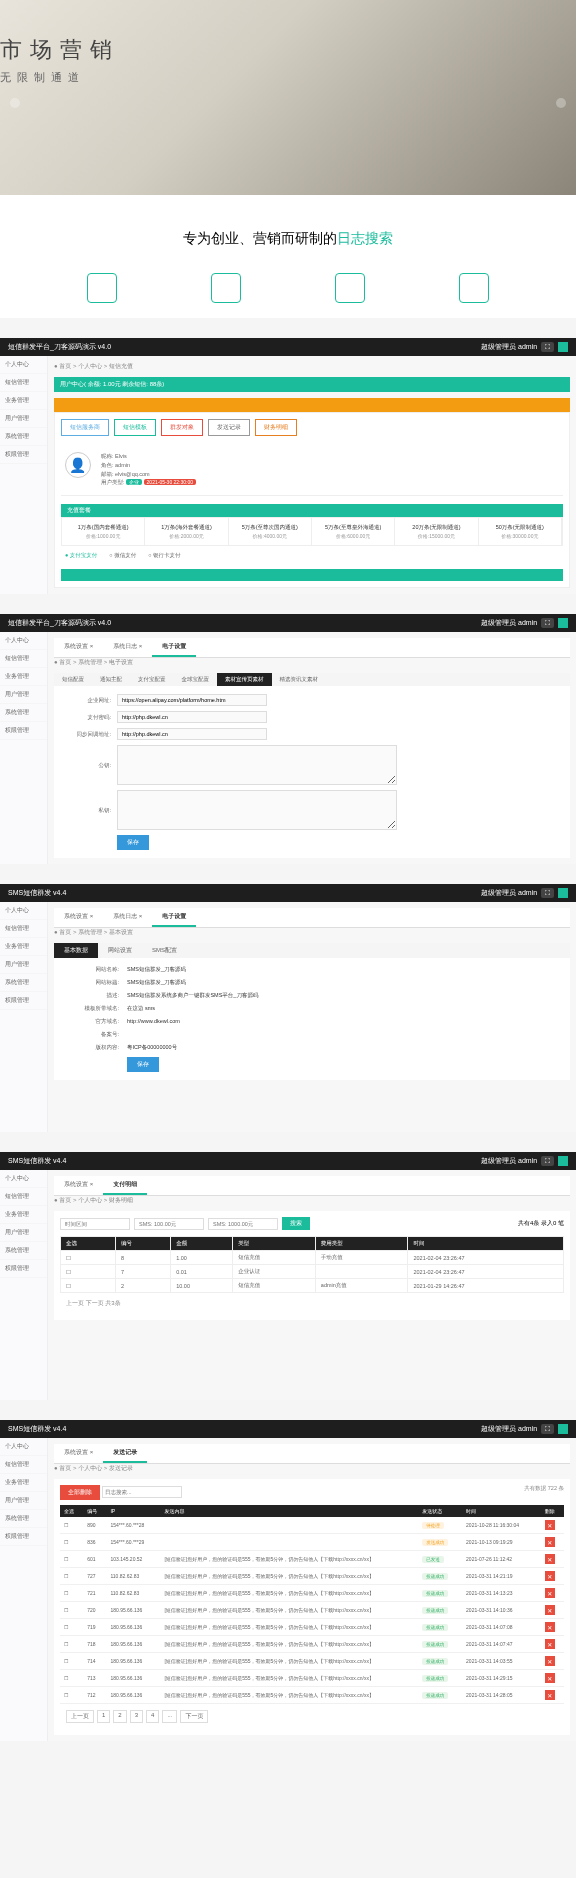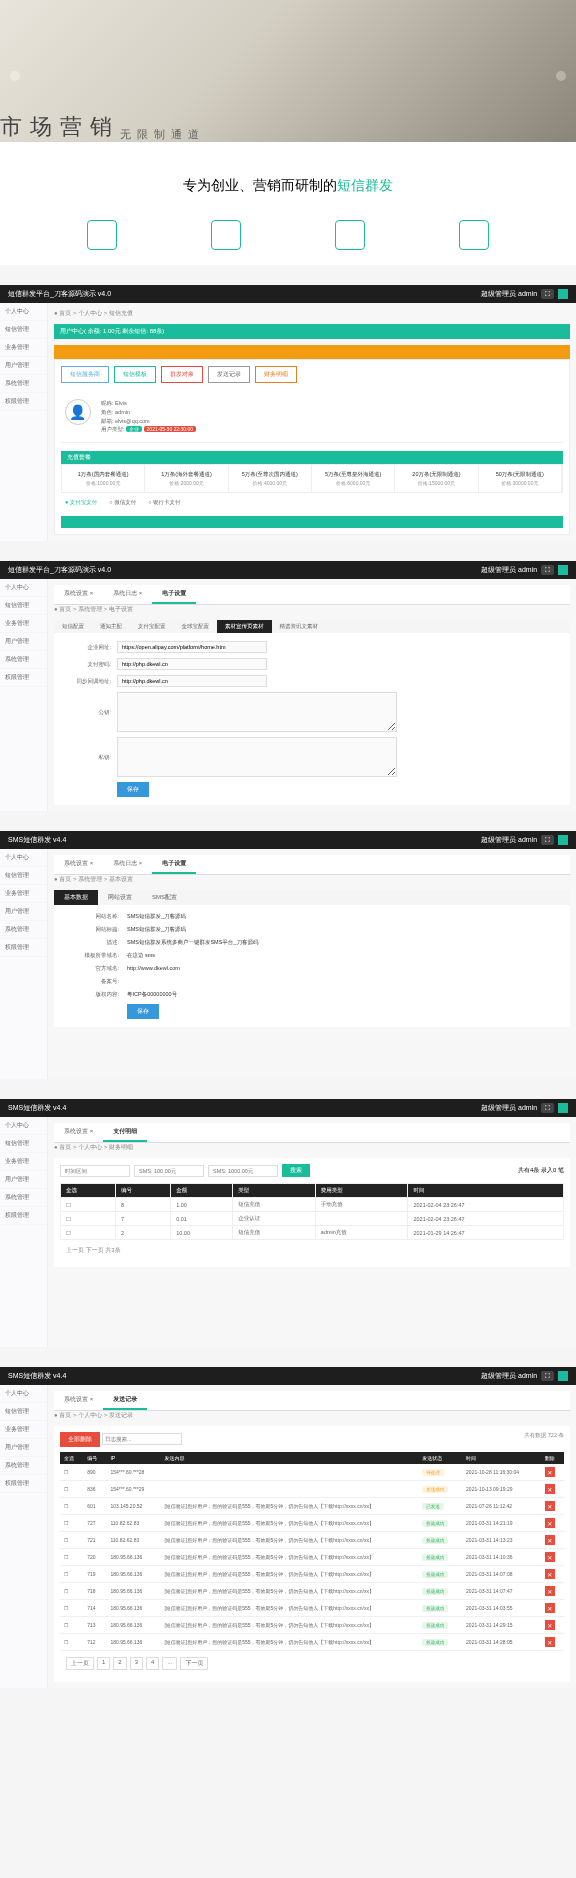--- a/index.html
+++ b/index.html
@@ -6,21 +6,21 @@
 body{background:#f5f5f5;width:576px}
 
 
 .landing{background:#fff}
 .top-nav{display:flex;align-items:center;padding:10px 20px;border-bottom:1px solid #eee}
 .logo{display:flex;align-items:center;gap:5px;color:#1abc9c;font-weight:bold;font-size:12px}
 .logo-icon{width:14px;height:14px;background:#1abc9c;border-radius:2px;display:inline-block}
 .nav-links{margin-left:auto;display:flex;gap:15px;font-size:9px}
 .nav-links span{color:#888}
 .nav-links span.active{color:#1abc9c;border-bottom:1px solid #1abc9c;padding-bottom:2px}
-.hero{height:142px;position:relative;background:linear-gradient(135deg,#e8e4db 0%,#d4cfc3 40%,#8a8578 100%);display:flex;flex-direction:row;align-items:flex-end;padding-top:35px}
+.hero{height:195px;position:relative;background:linear-gradient(135deg,#e8e4db 0%,#d4cfc3 40%,#8a8578 100%);display:flex;flex-direction:column;align-items:flex-start;padding-top:35px}
 .hero-title{font-size:22px;color:#444;letter-spacing:8px}
 .hero-sub{font-size:11px;color:#666;letter-spacing:6px;margin-top:5px}
 .hero::before{content:"";position:absolute;left:10px;top:50%;width:10px;height:10px;border-radius:50%;background:rgba(255,255,255,0.3)}
 .hero::after{content:"";position:absolute;right:10px;top:50%;width:10px;height:10px;border-radius:50%;background:rgba(255,255,255,0.3)}
 .tagline{text-align:center;padding:35px 0 25px;font-size:14px}
 .tagline .green{color:#1abc9c}
 .feature-icons{display:flex;justify-content:space-around;padding:0 40px 15px}
 .feat-icon{width:30px;height:30px;border:1.5px solid #1abc9c;border-radius:4px}
 
 
@@ -107,21 +107,21 @@
 </style>
 </head>
 <body>
 
 <div class="landing">
   <div class="hero">
     <div class="hero-title">市场营销</div>
     <div class="hero-sub">无限制通道</div>
   </div>
   <div class="tagline">
-    <span>专为创业、营销而研制的</span><span class="green">短信群发</span>
+    <span>专为创业、营销而研制的</span><span class="green">日志搜索</span>
   </div>
   <div class="feature-icons">
     <div class="feat-icon"></div>
     <div class="feat-icon"></div>
     <div class="feat-icon"></div>
     <div class="feat-icon"></div>
   </div>
 </div>
 
 <div class="panel">

